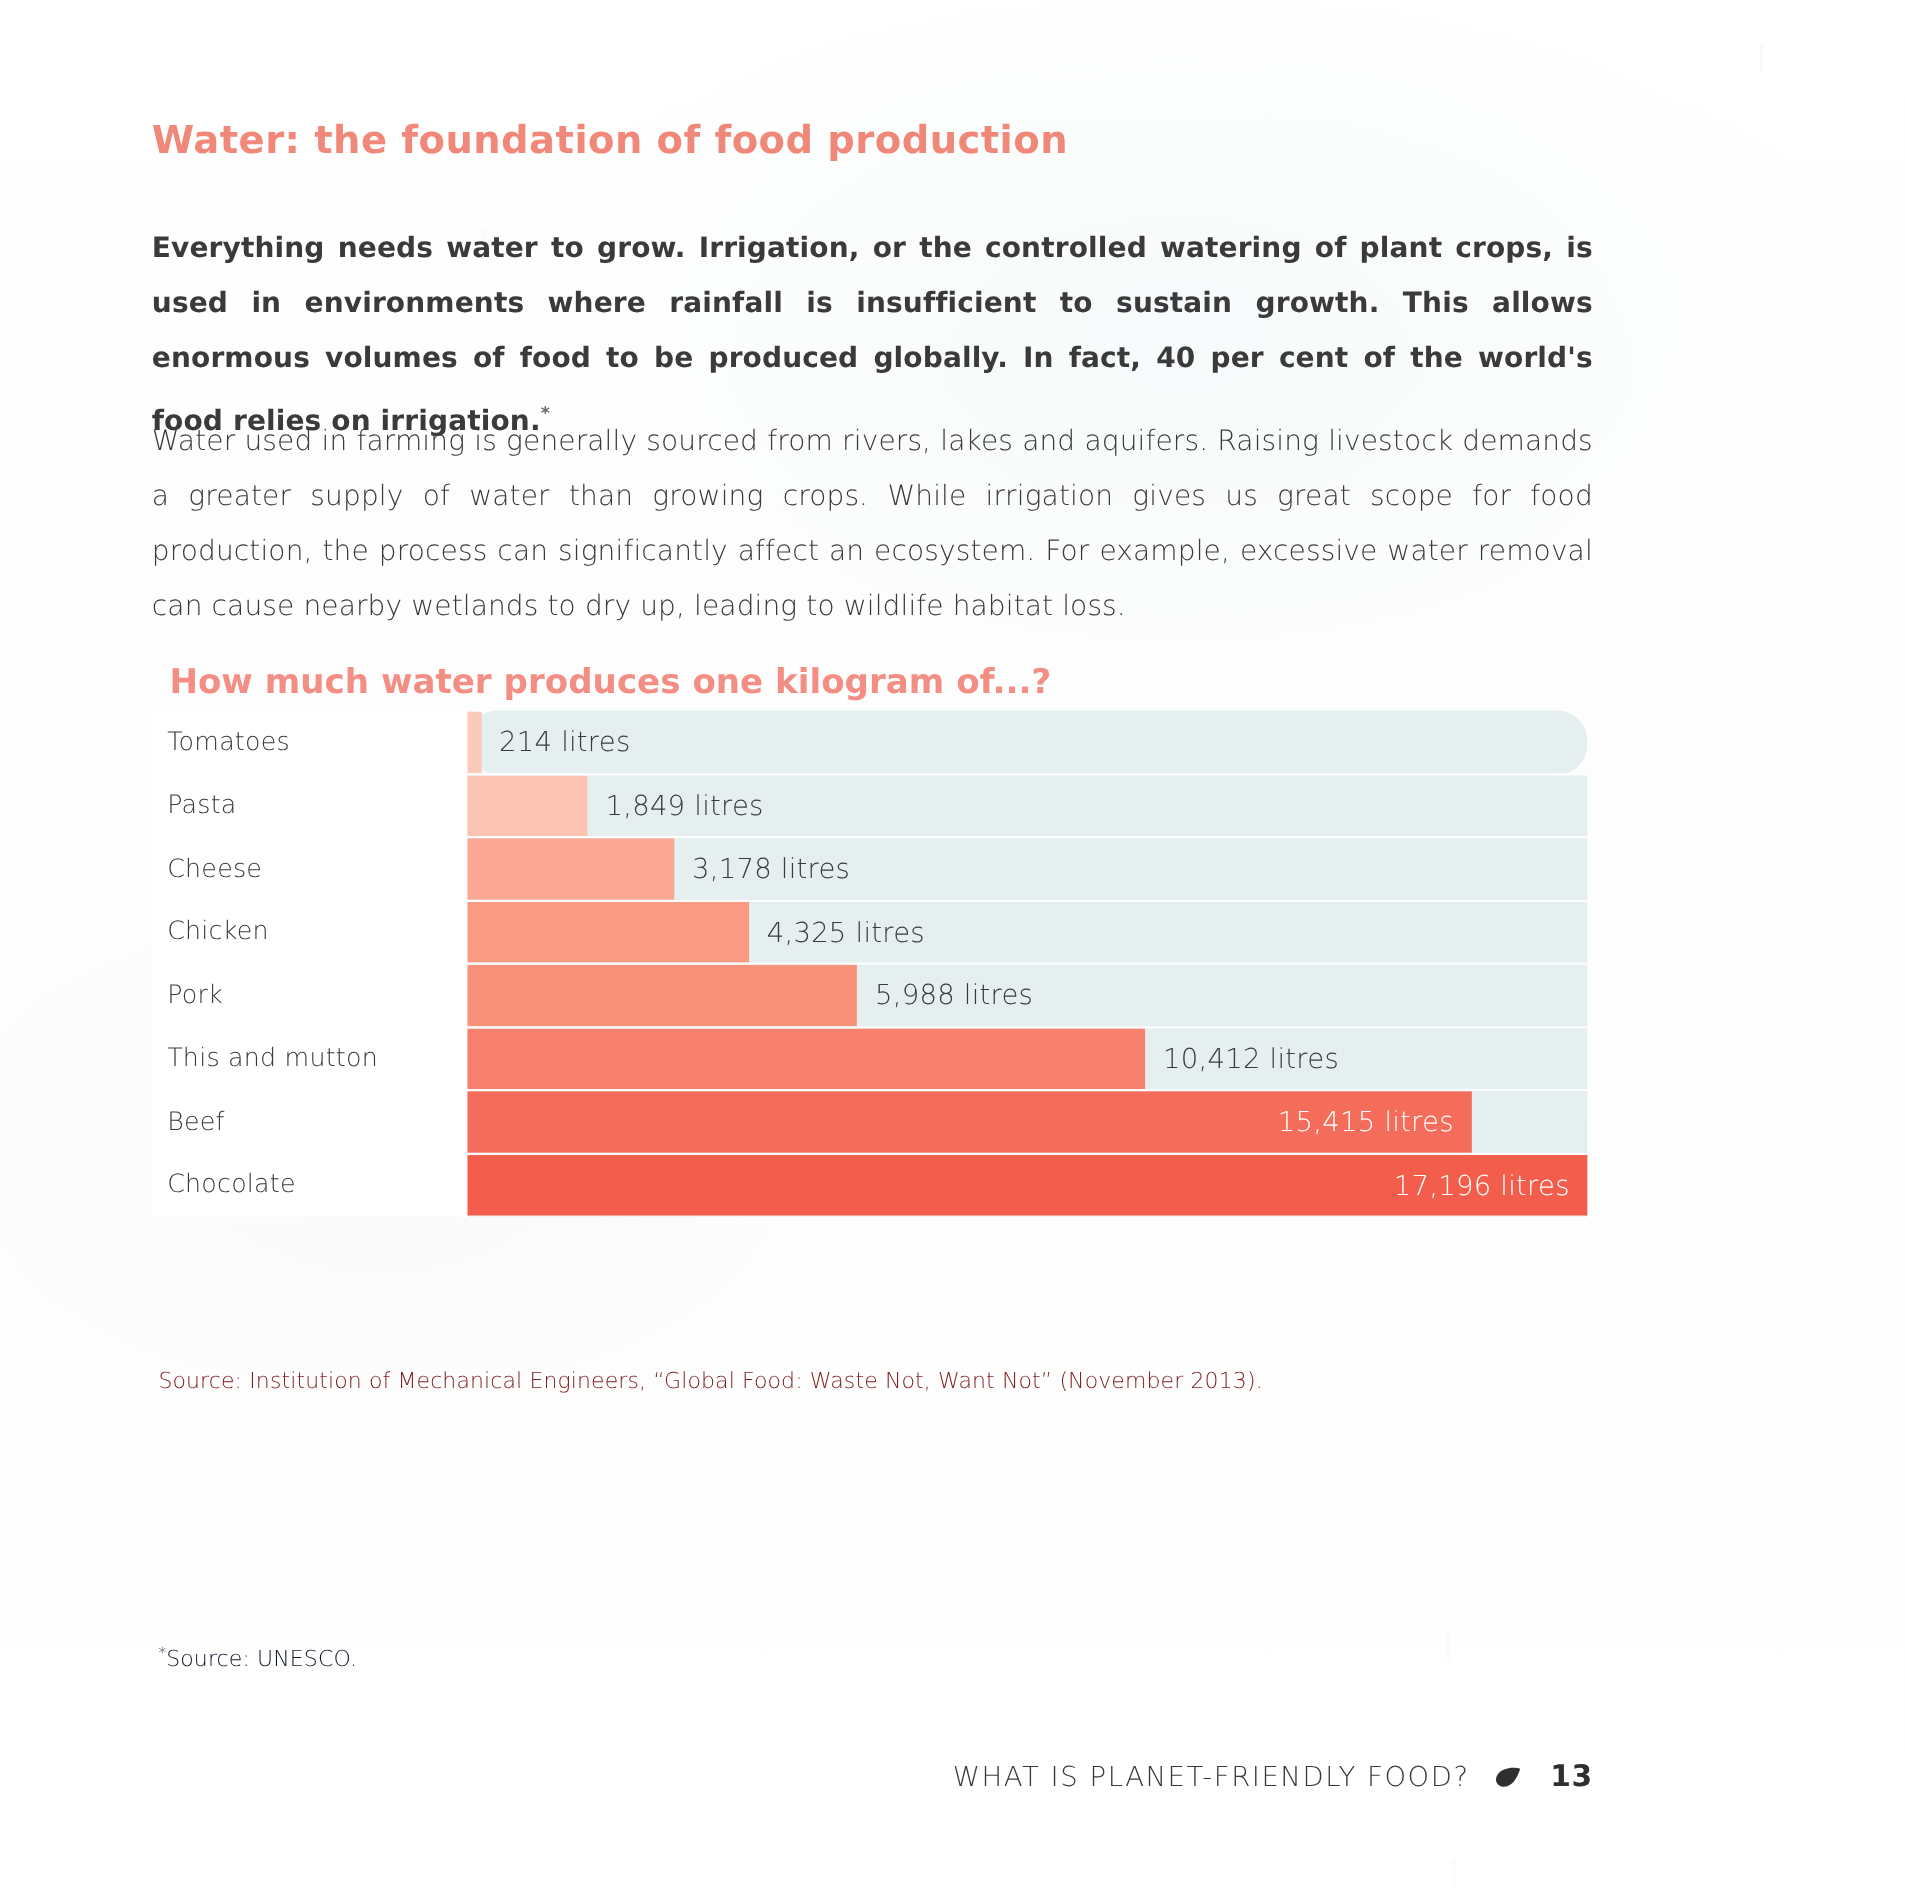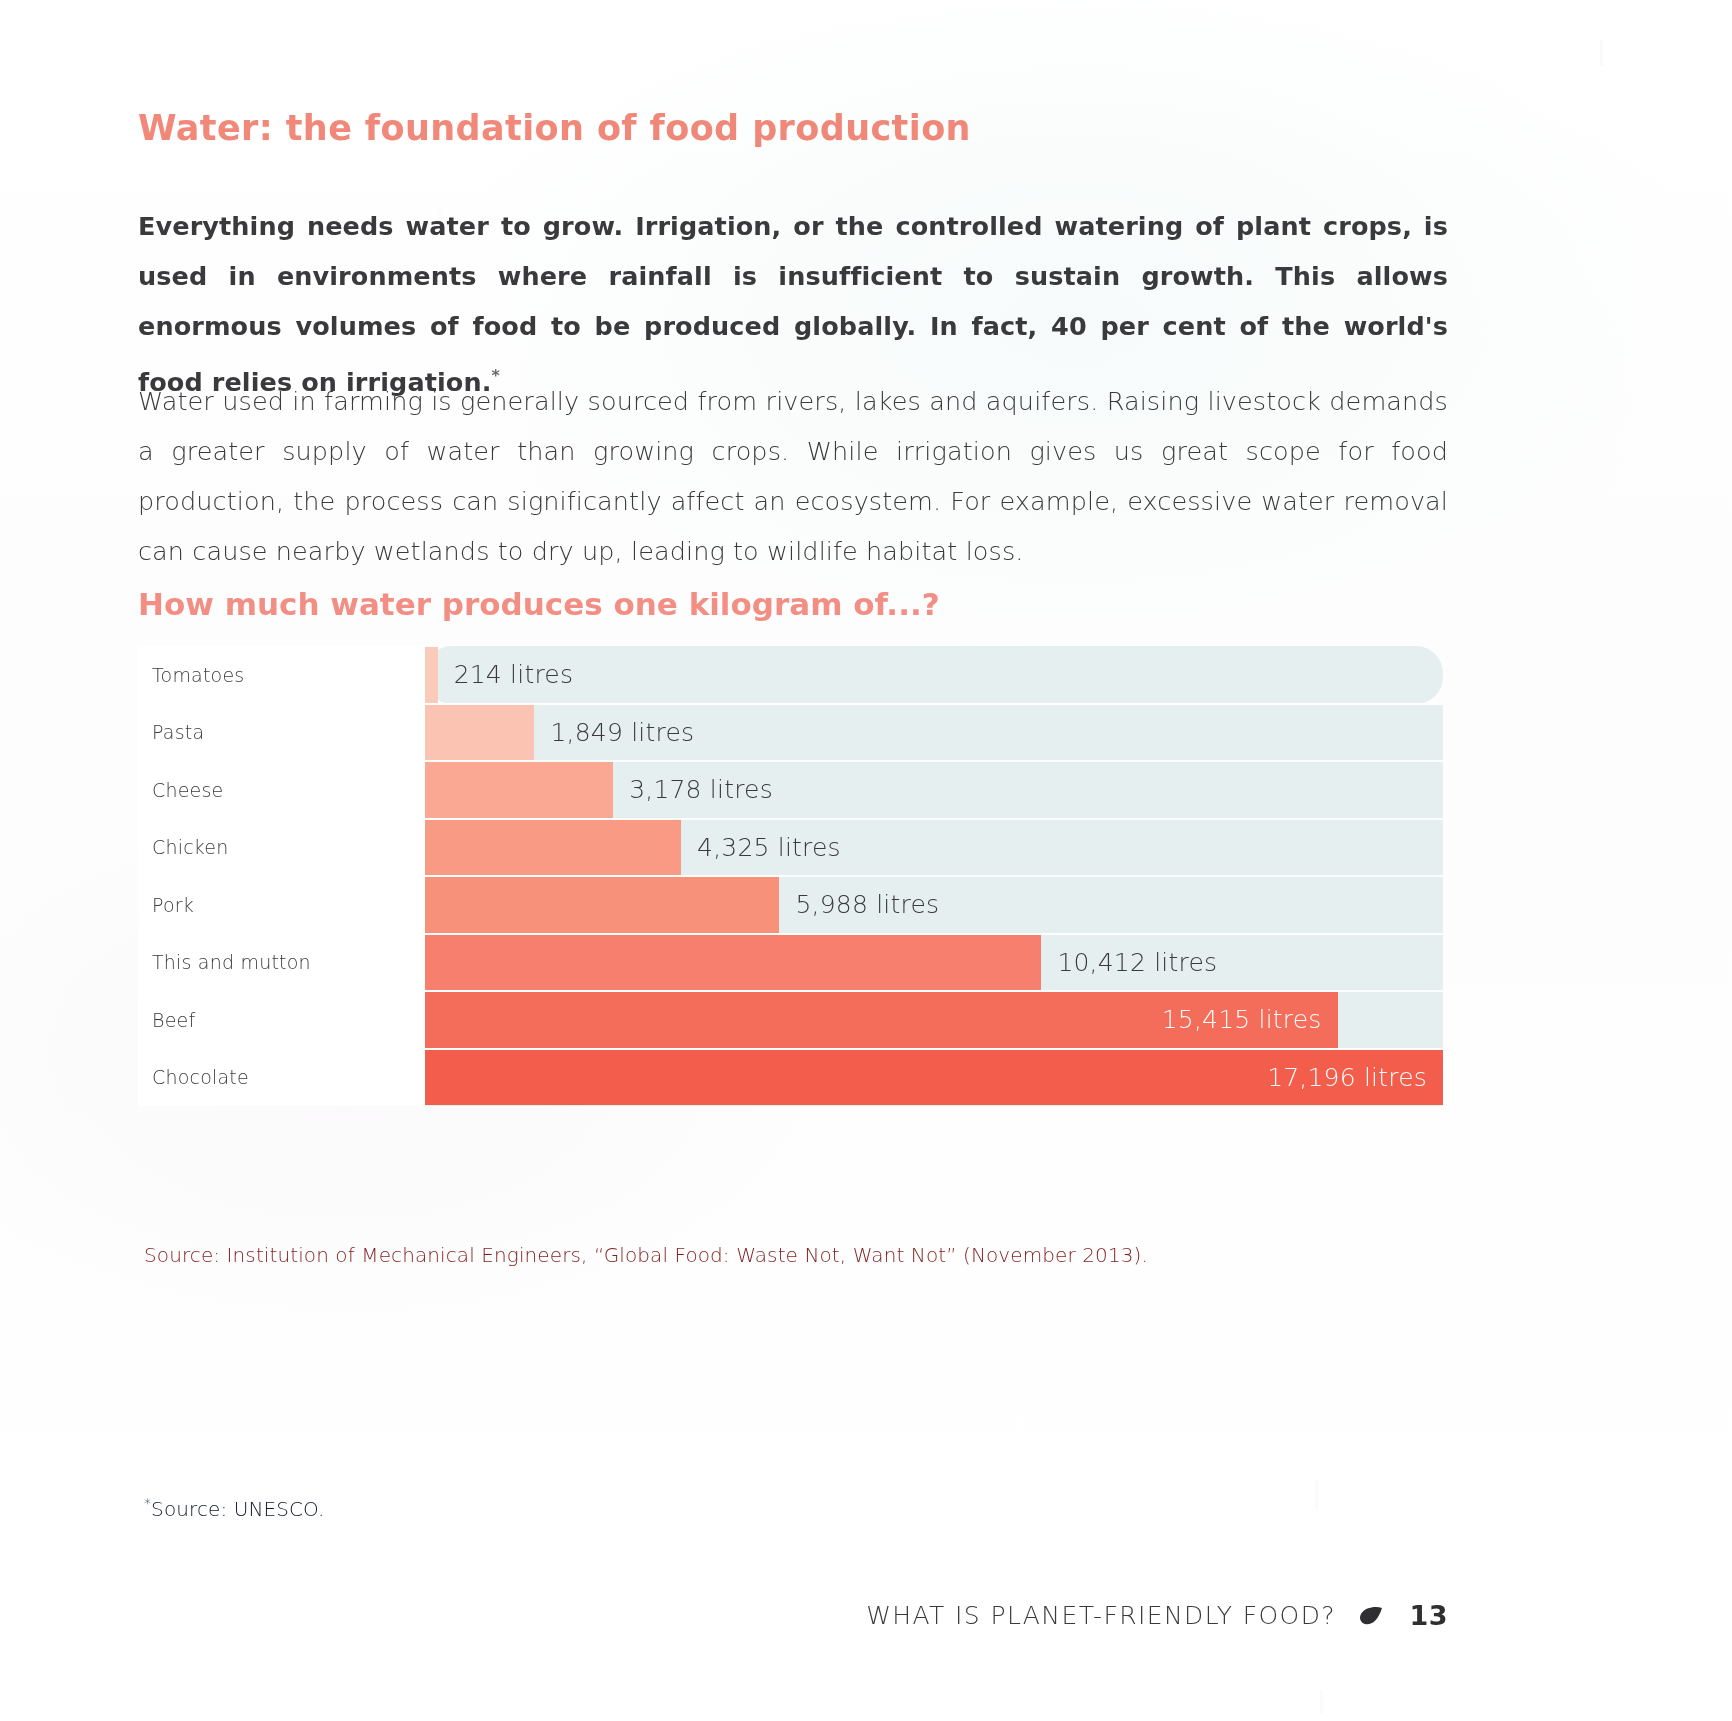--- a/index.html
+++ b/index.html
@@ -65,21 +65,21 @@
     font-size: 16px;
     vertical-align: super;
     color: #6a6a6a;
   }
 
   h2.chart-title {
     font-family: "DejaVu Sans", sans-serif;
     font-size: 31px;
     font-weight: bold;
     color: #F2857A;
-    margin: 0;
+    margin: 16px;
     position: absolute;
     top: 586px;
     left: 0;
     white-space: nowrap;
     opacity: 0.92;
   }
 
   
   .chart {
     position: absolute;
@@ -92,21 +92,21 @@
     height: 57.5px;
     display: flex;
     align-items: stretch;
   }
   .row-label {
     width: 287px;
     flex: 0 0 287px;
     display: flex;
     align-items: center;
     font-family: "DejaVu Sans", sans-serif;
-    font-size: 19px;
+    font-size: 23px;
     font-weight: 300;
     color: #3a3a3c;
     letter-spacing: 0.2px;
     background: #ffffff;
     padding-left: 14px;
     box-sizing: border-box;
   }
   .row-track {
     position: relative;
     flex: 1 1 auto;

